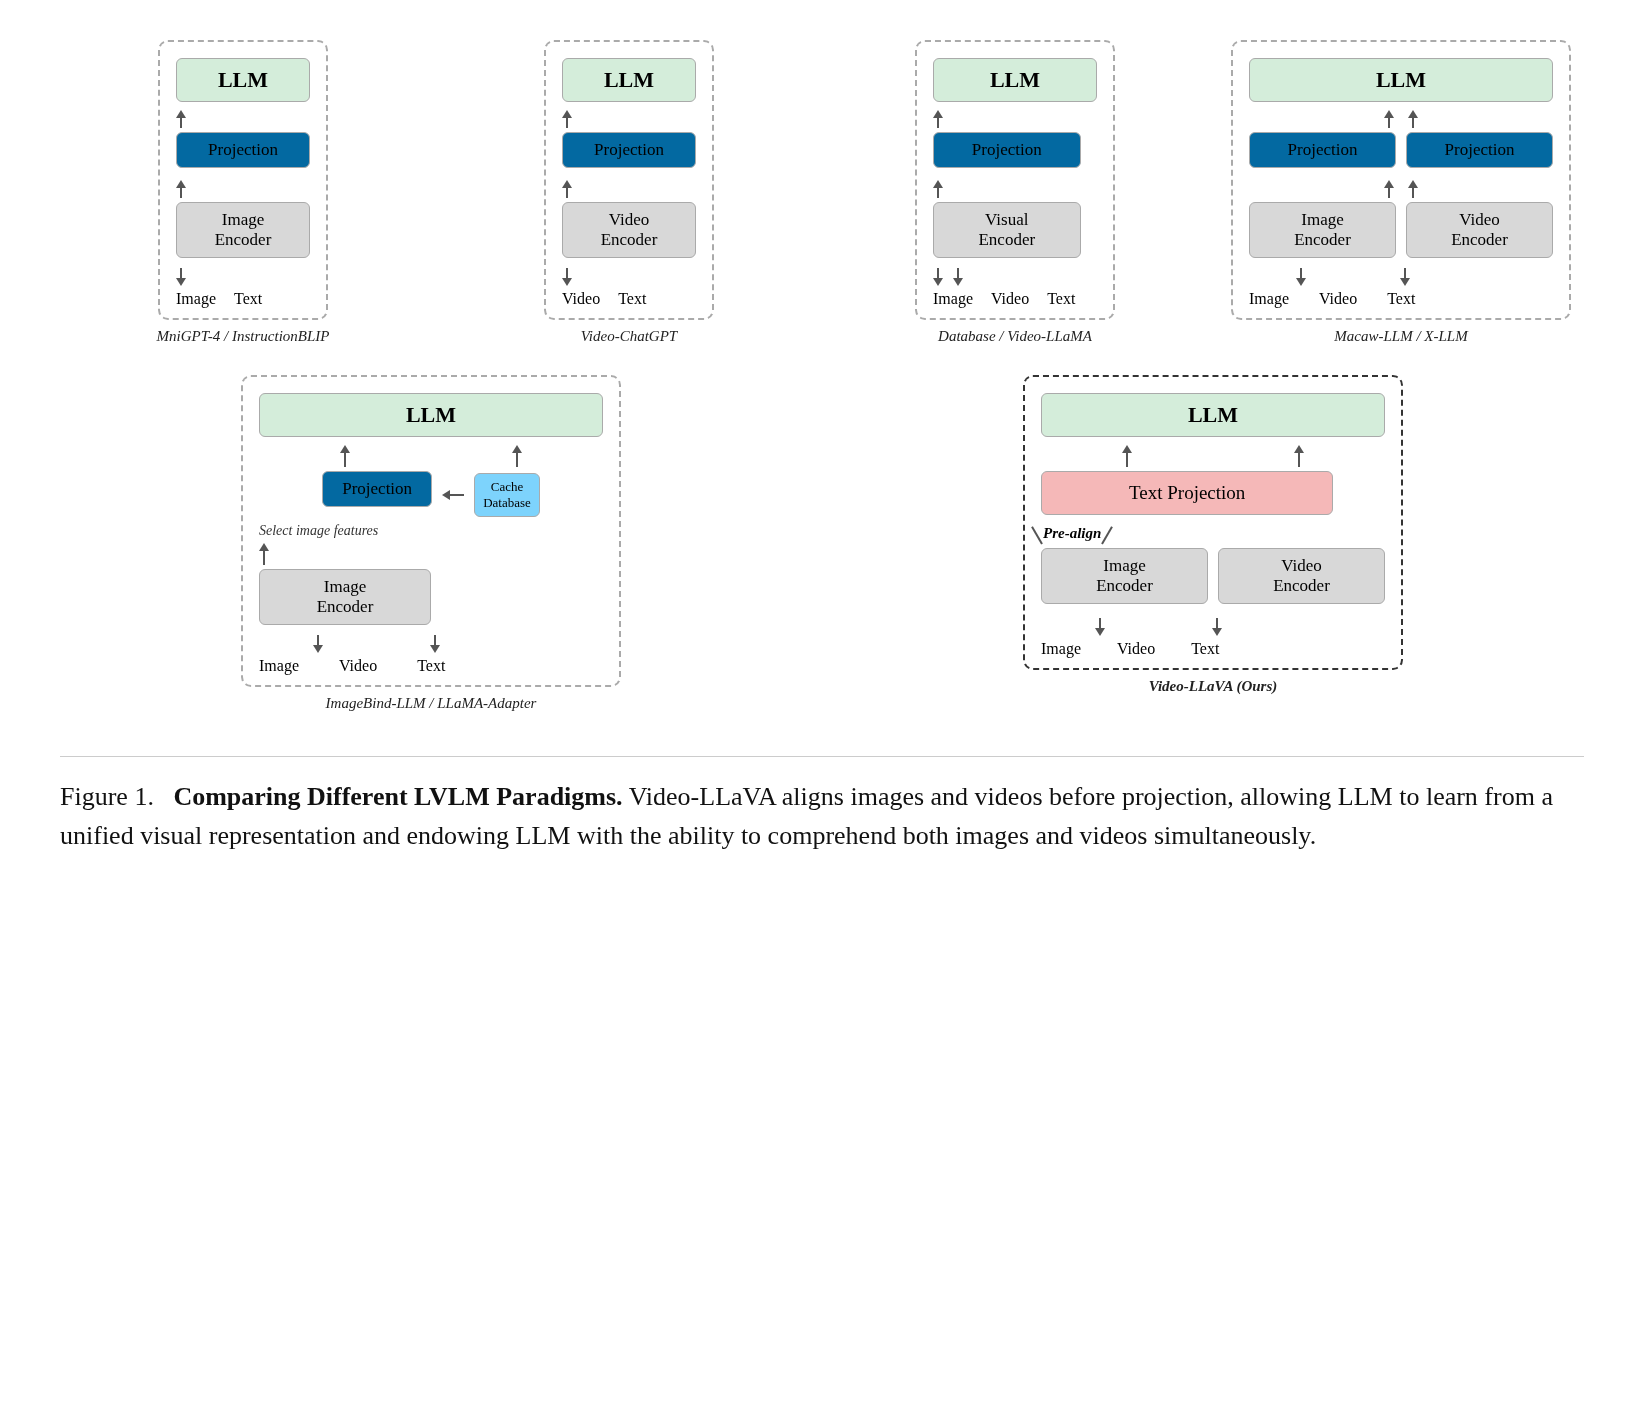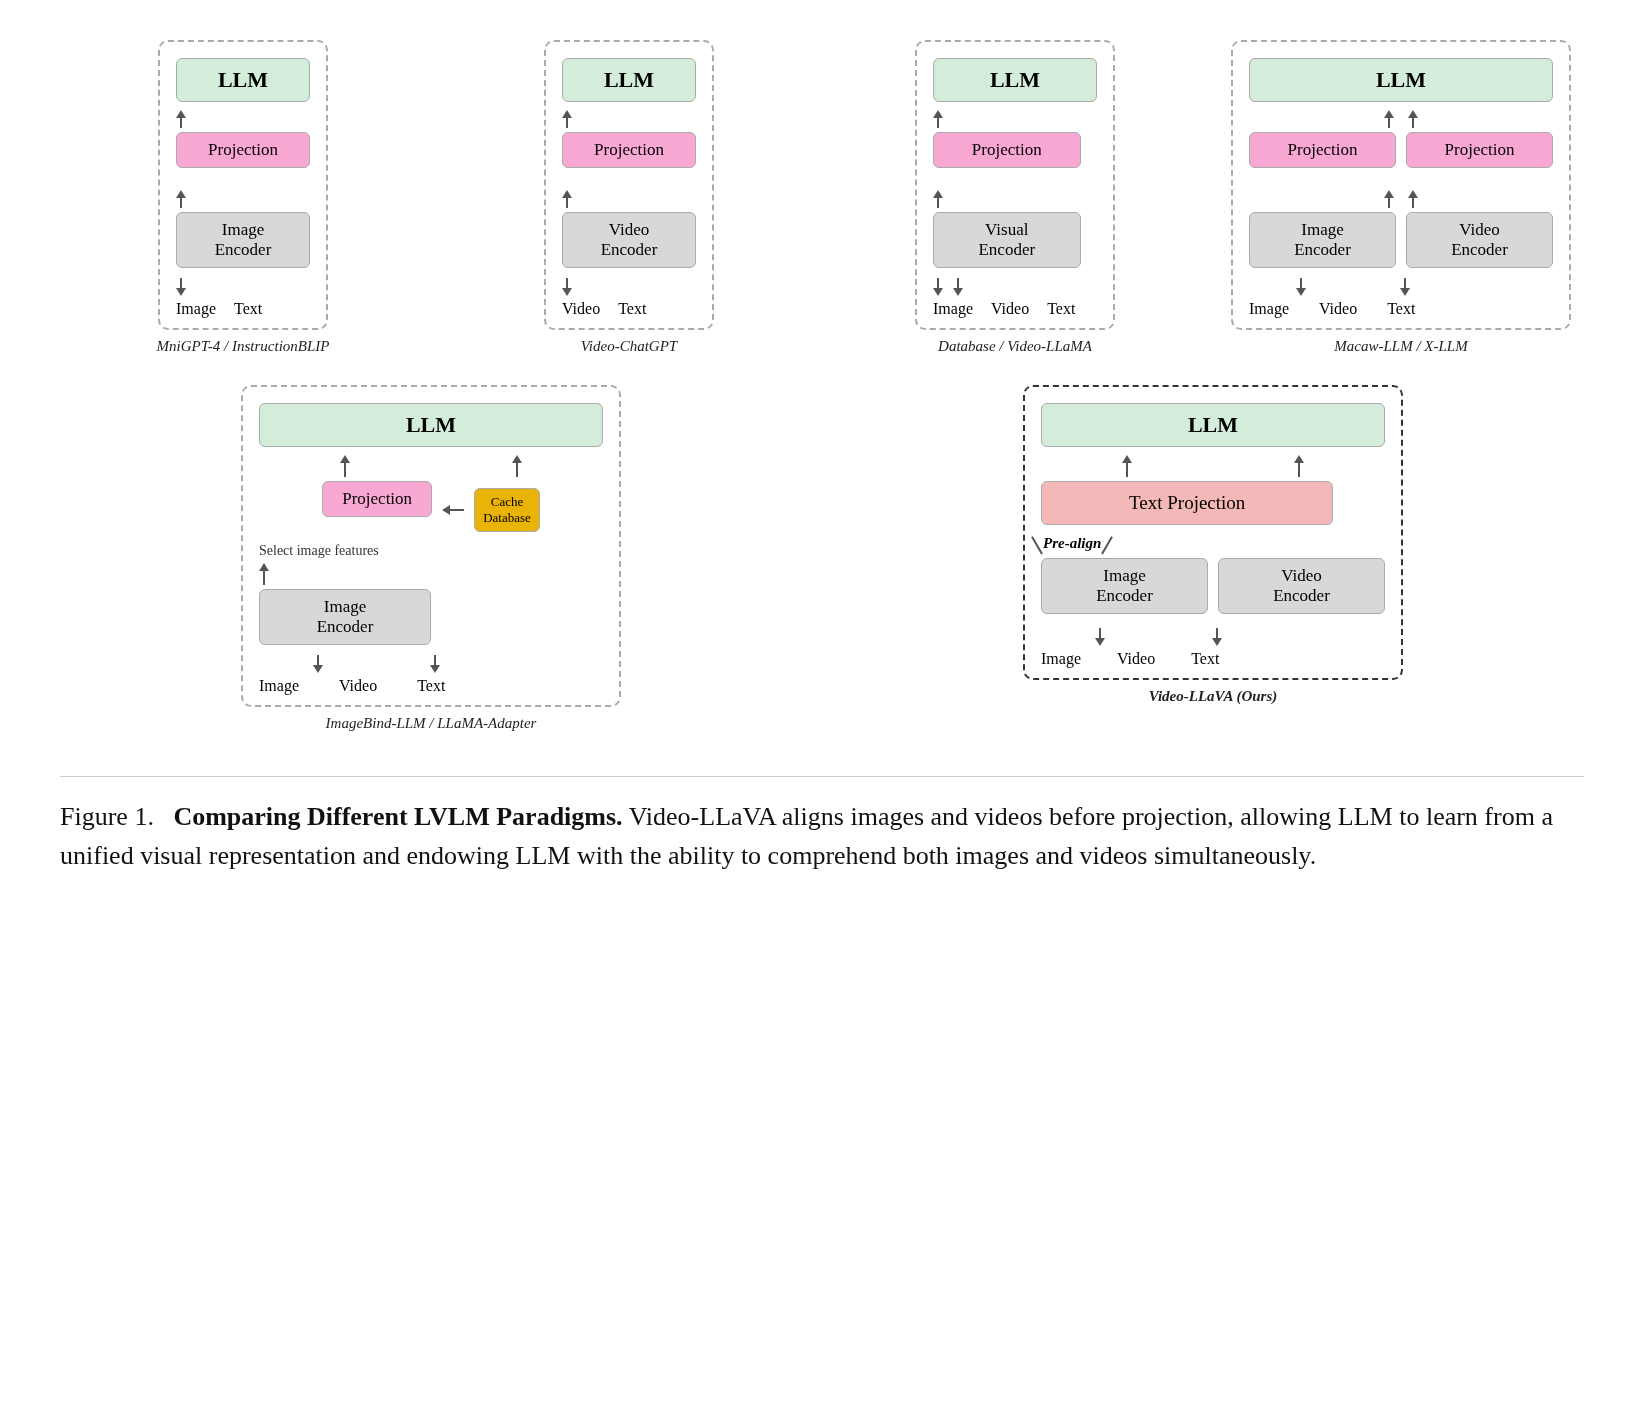--- a/index.html
+++ b/index.html
@@ -52,27 +52,27 @@
       text-align: center;
       font-size: 22px;
       font-weight: bold;
       padding: 8px 0;
       width: 100%;
       margin-bottom: 8px;
     }
 
     
     .proj-box {
-      background: #f9a8d4;
+      background: #0369a1;
       border: 1.5px solid #aaa;
       border-radius: 6px;
       text-align: center;
       font-size: 17px;
       padding: 7px 10px;
-      margin-bottom: 22px;
+      margin-bottom: 12px;
     }
 
     
     .enc-box {
       background: #d8d8d8;
       border: 1.5px solid #aaa;
       border-radius: 6px;
       text-align: center;
       font-size: 17px;
       padding: 7px 10px;
@@ -131,21 +131,21 @@
       border-radius: 6px;
       text-align: center;
       font-size: 19px;
       padding: 10px 20px;
       margin-bottom: 8px;
       width: 85%;
     }
 
     
     .cache-box {
-      background: #eab308;
+      background: #7dd3fc;
       border: 1.5px solid #aaa;
       border-radius: 6px;
       text-align: center;
       font-size: 13px;
       padding: 5px 8px;
     }
 
     .v-line {
       width: 2px;
       background: #555;
@@ -179,20 +179,21 @@
     .projection-cache-row {
       display: flex;
       align-items: center;
       gap: 10px;
       width: 100%;
       justify-content: center;
       margin-bottom: 4px;
     }
 
     .select-label {
+      font-style: italic;
       font-size: 14px;
       text-align: center;
       color: #333;
       margin-bottom: 4px;
     }
 
     
     .pre-align-label {
       font-style: italic;
       font-weight: bold;

